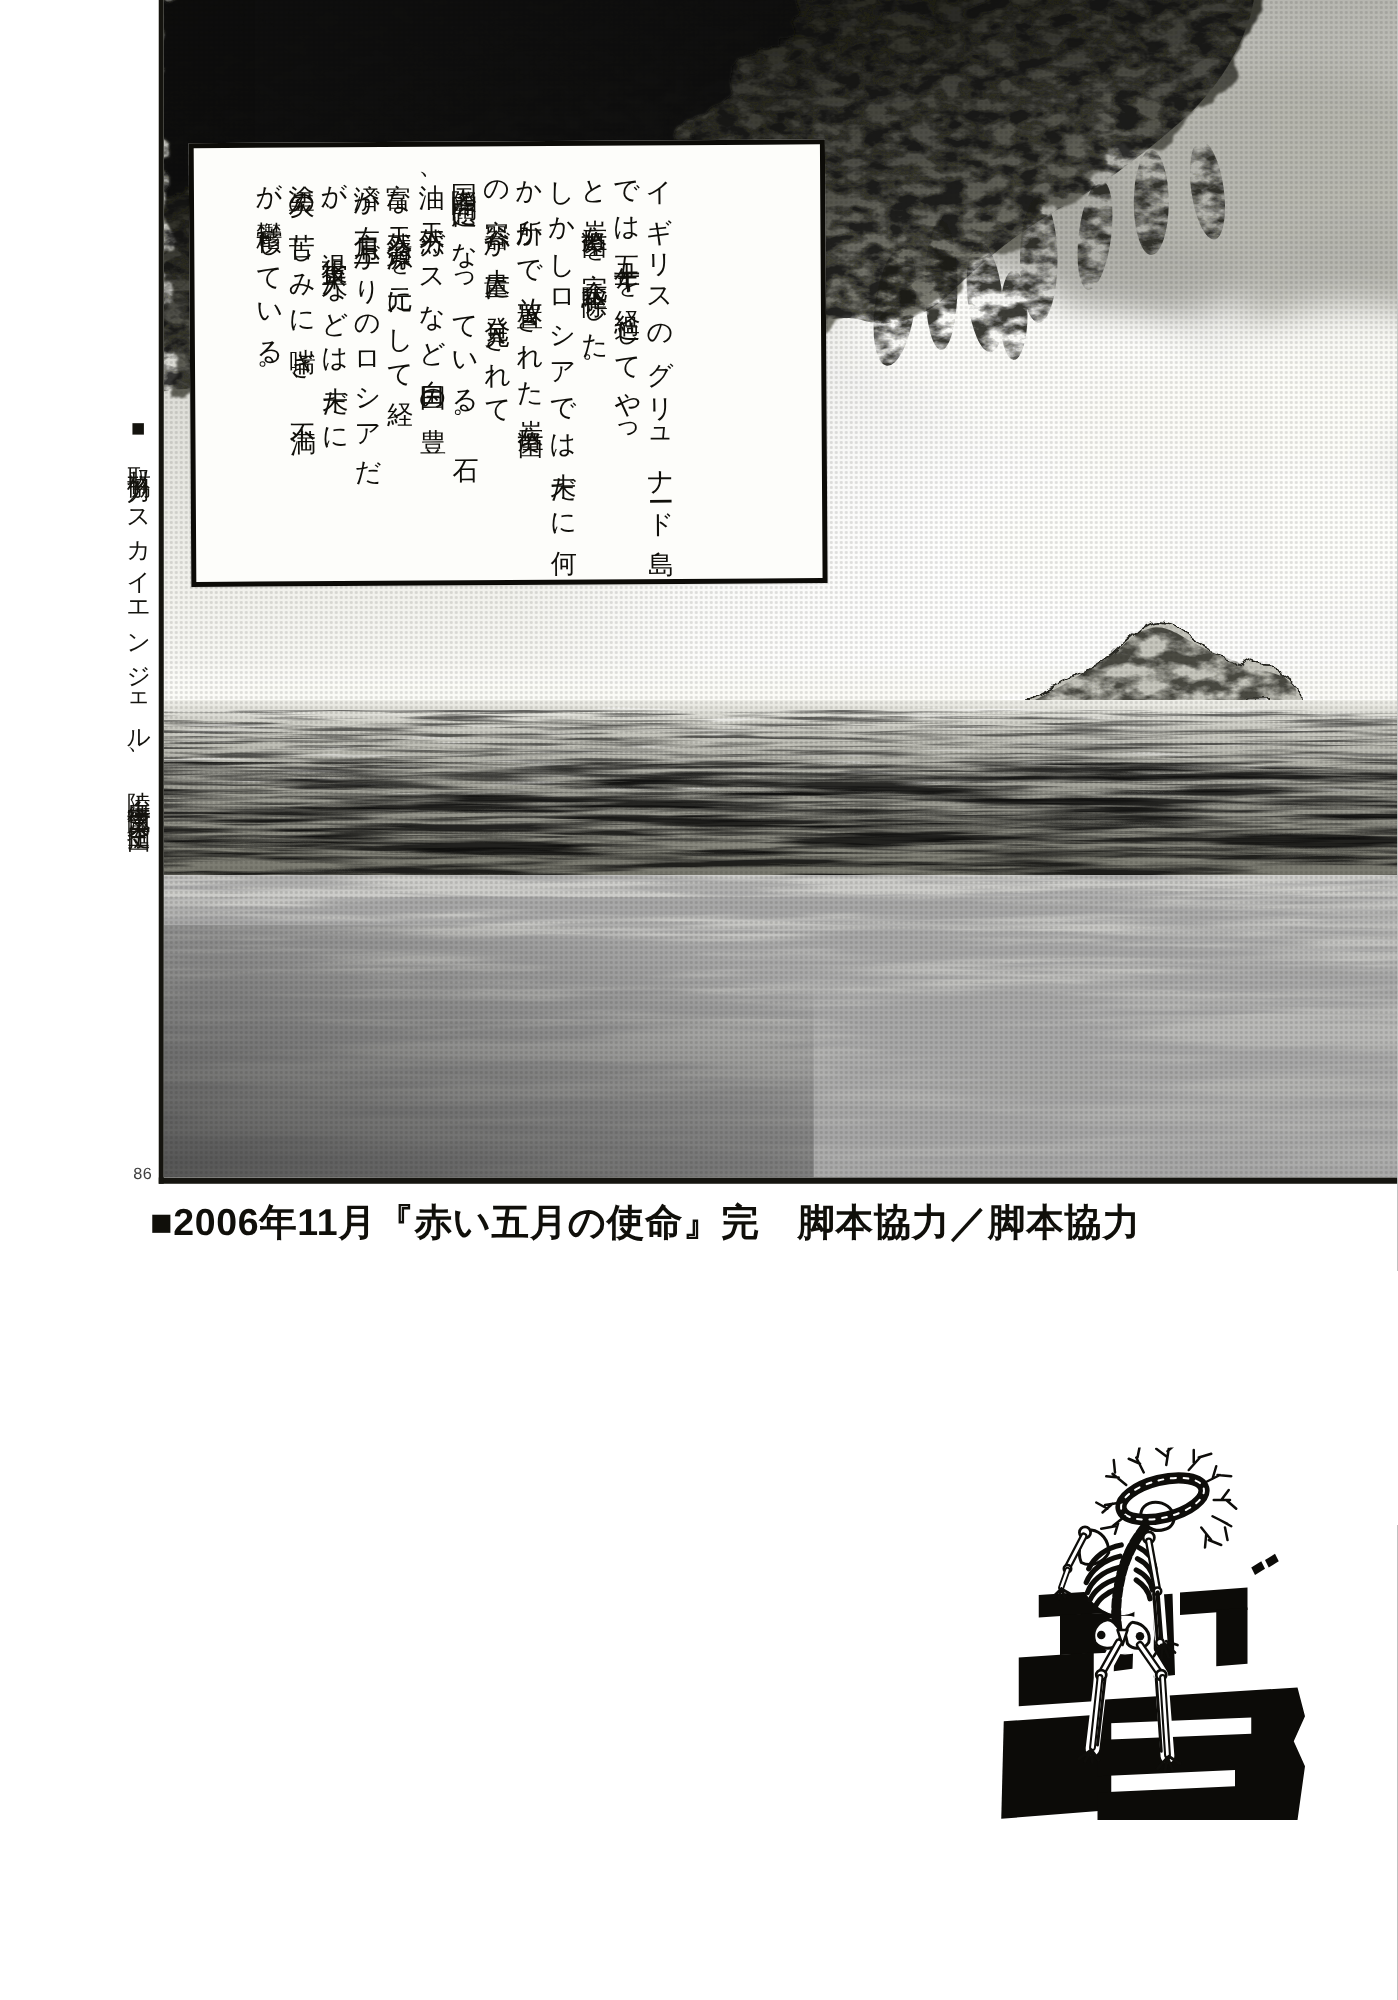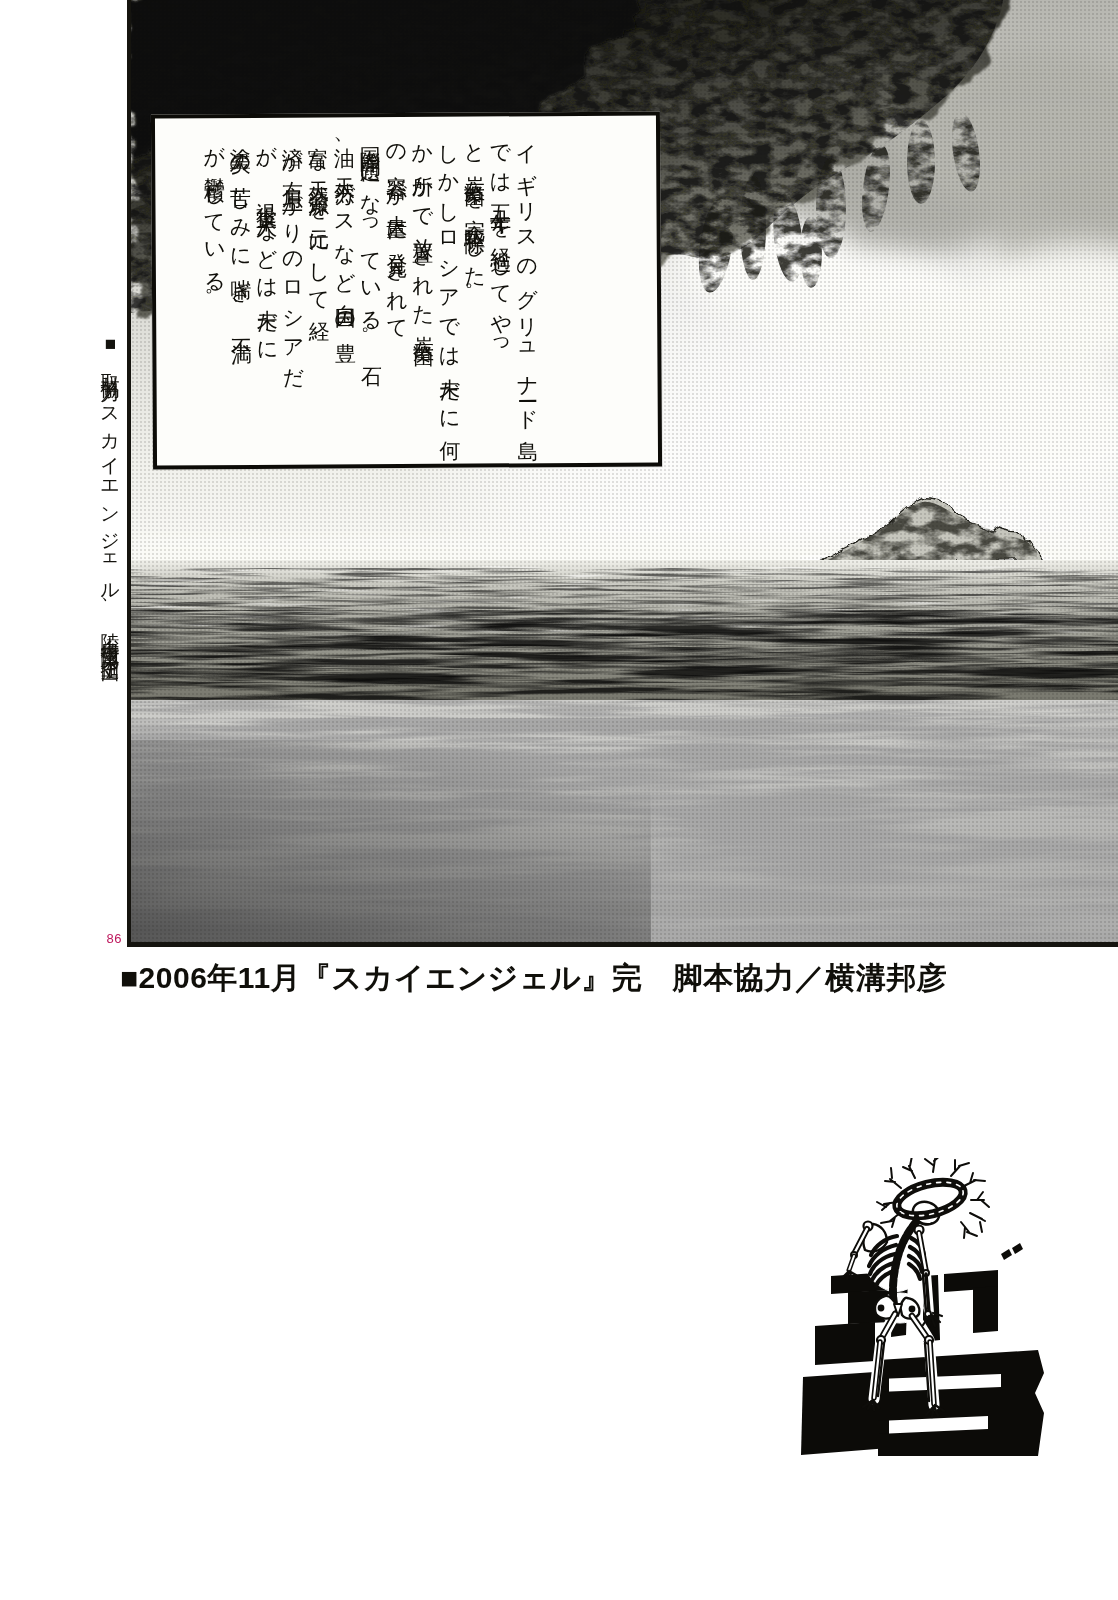--- a/index.html
+++ b/index.html
@@ -35,21 +35,21 @@
   .vtext span{display:block;margin:0 5px;white-space:nowrap;}
   
   .margin-credit{
     position:absolute;left:97px;top:333px;height:590px;width:26px;
     writing-mode:vertical-rl;font-size:19px;line-height:26px;letter-spacing:3.5px;
     font-weight:500;color:#14130e;white-space:nowrap;
   }
   
   .page-number{
     position:absolute;left:98px;top:931px;width:24px;text-align:right;
-    font-size:13px;color:#be185d;letter-spacing:0.5px;
+    font-size:13px;color:#404040;letter-spacing:0.5px;
   }
   
   .footer-caption{
     position:absolute;left:120px;top:958px;width:940px;
     font-size:30px;font-weight:700;letter-spacing:0.5px;color:#100f0a;
     white-space:nowrap;
   }
   
   .logo{position:absolute;left:793px;top:1158px;width:258px;height:312px;}
 </style>
@@ -229,21 +229,21 @@
       <span>が、退役軍人などは未だに</span>
       <span>塗炭の苦しみに喘ぎ、不満</span>
       <span>が鬱積している。</span>
     </div>
   </div>
 
   <div class="margin-credit">■取材協力／スカイエンジェル、陸上自衛隊第一空挺団</div>
 
   <div class="page-number">86</div>
 
-  <div class="footer-caption">■2006年11月『スカイエンジェル』完　脚本協力／横溝邦彦</div>
+  <div class="footer-caption">■2006年11月『赤い五月の使命』完　脚本協力／脚本協力</div>
 
   <svg class="logo" viewBox="0 0 258 312">
     <title>ゴルゴ13</title>
 
     <g fill="#0c0b08">
 
       <path d="M38,118 L98,114 L98,132 L38,136 Z"></path>
       <path d="M55,134 L98,132 L98,164 L55,166 Z"></path>
       <path d="M100,106 l8,-5 3,6 -8,5 Z"></path>
       <path d="M111,100 l8,-5 3,6 -8,5 Z"></path>

